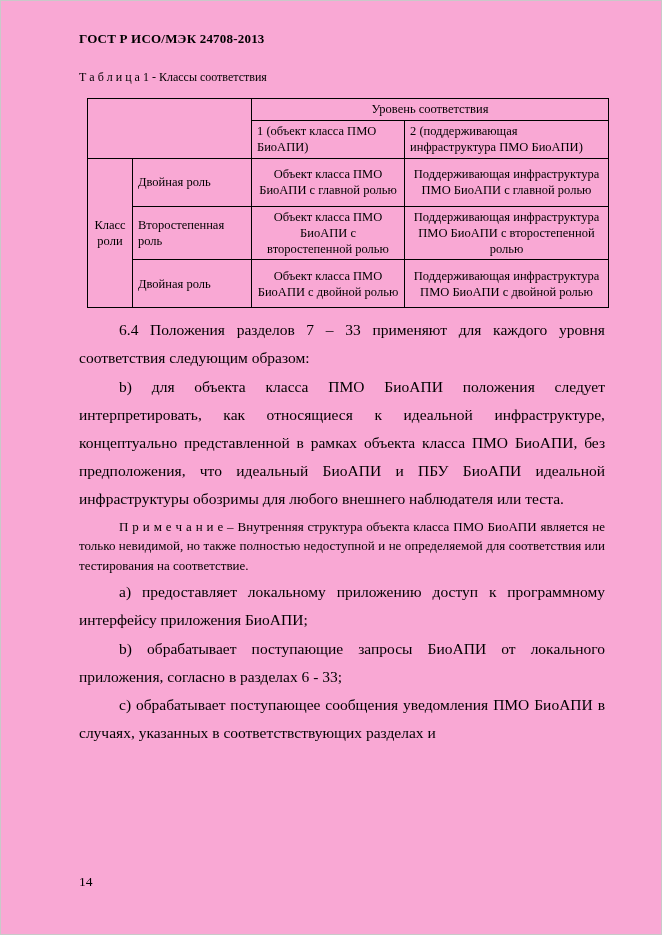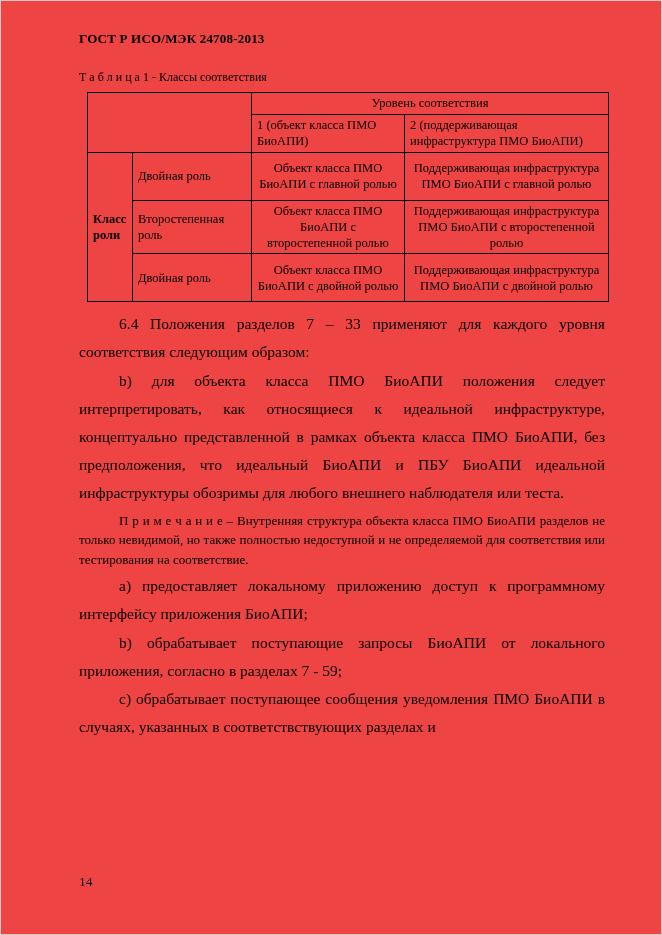--- a/index.html
+++ b/index.html
@@ -7,50 +7,50 @@
   body {
     width: 662px; height: 935px;
     font-family: "Liberation Serif", serif;
     color: #000;
     position: relative;
     overflow: hidden;
   }
   .page {
     position: absolute; inset: 0;
     border: 1px solid #c9c9c9;
-    background: #ef4444;
+    background: #f9a8d4;
     padding: 30px 56px 0 78px;
   }
   .doc-header {
     font-size: 13px;
     font-weight: bold;
     letter-spacing: 0.2px;
   }
   .table-caption {
     margin-top: 23px;
     font-size: 12px;
   }
   table.conf-table {
     border-collapse: collapse;
-    margin-top: 7px;
+    margin-top: 13px;
     margin-left: 8px;
     width: 521px;
     font-size: 12.5px;
     line-height: 1.3;
     table-layout: fixed;
   }
   table.conf-table td {
     border: 1px solid #000;
     padding: 2px 5px;
     vertical-align: middle;
   }
   td.empty-cell { border: 1px solid #000; }
   td.level-header { text-align: center; height: 22px; }
   td.col-header { text-align: left; height: 34px; vertical-align: middle; }
-  td.group-cell { text-align: left; vertical-align: middle; font-weight: bold; }
+  td.group-cell { text-align: center; vertical-align: middle; }
   td.role-cell { text-align: left; vertical-align: top; padding-top: 4px; height: 48px; }
   td.content-cell { text-align: center; vertical-align: top; padding-top: 4px; }
   .body-text {
     margin-top: 8px;
     font-size: 15.5px;
   }
   p.para {
     text-indent: 40px;
     text-align: justify;
     line-height: 1.82;
@@ -109,21 +109,21 @@
         <td class="role-cell">Двойная роль</td>
         <td class="content-cell">Объект класса ПМО БиоАПИ с двойной ролью</td>
         <td class="content-cell">Поддерживающая инфра­структура ПМО БиоАПИ с двойной ролью</td>
       </tr>
     </tbody>
   </table>
 
   <div class="body-text">
     <p class="para">6.4    Положения разделов 7 – 33 применяют для каждого уровня соответствия следующим образом:</p>
     <p class="para">b) для объекта класса ПМО БиоАПИ положения следует интерпретировать, как относящиеся к идеальной инфраструктуре, концептуально представленной в рамках объекта класса ПМО БиоАПИ, без предположения, что идеальный БиоАПИ и ПБУ БиоАПИ идеальной инфраструктуры обозримы для любого внешнего наблюдателя или теста.</p>
-    <p class="note">П р и м е ч а н и е  –  Внутренняя структура объекта класса ПМО БиоАПИ разделов не только невидимой, но также полностью недоступной и не определяемой для соответствия или тестирования на соответствие.</p>
+    <p class="note">П р и м е ч а н и е  –  Внутренняя структура объекта класса ПМО БиоАПИ является не только невидимой, но также полностью недоступной и не определяемой для соответствия или тестирования на соответствие.</p>
     <p class="para">a) предоставляет локальному приложению доступ к программному интерфейсу приложения БиоАПИ;</p>
-    <p class="para">b) обрабатывает поступающие запросы БиоАПИ от локального приложения, согласно в разделах 7 - 59;</p>
+    <p class="para">b) обрабатывает поступающие запросы БиоАПИ от локального приложения, согласно в разделах 6 - 33;</p>
     <p class="para">c) обрабатывает поступающее сообщения уведомления ПМО БиоАПИ в случаях, указанных в соответствствующих разделах и</p>
   </div>
 
   <div class="page-number">14</div>
 
 </div>
 
 </body></html>

